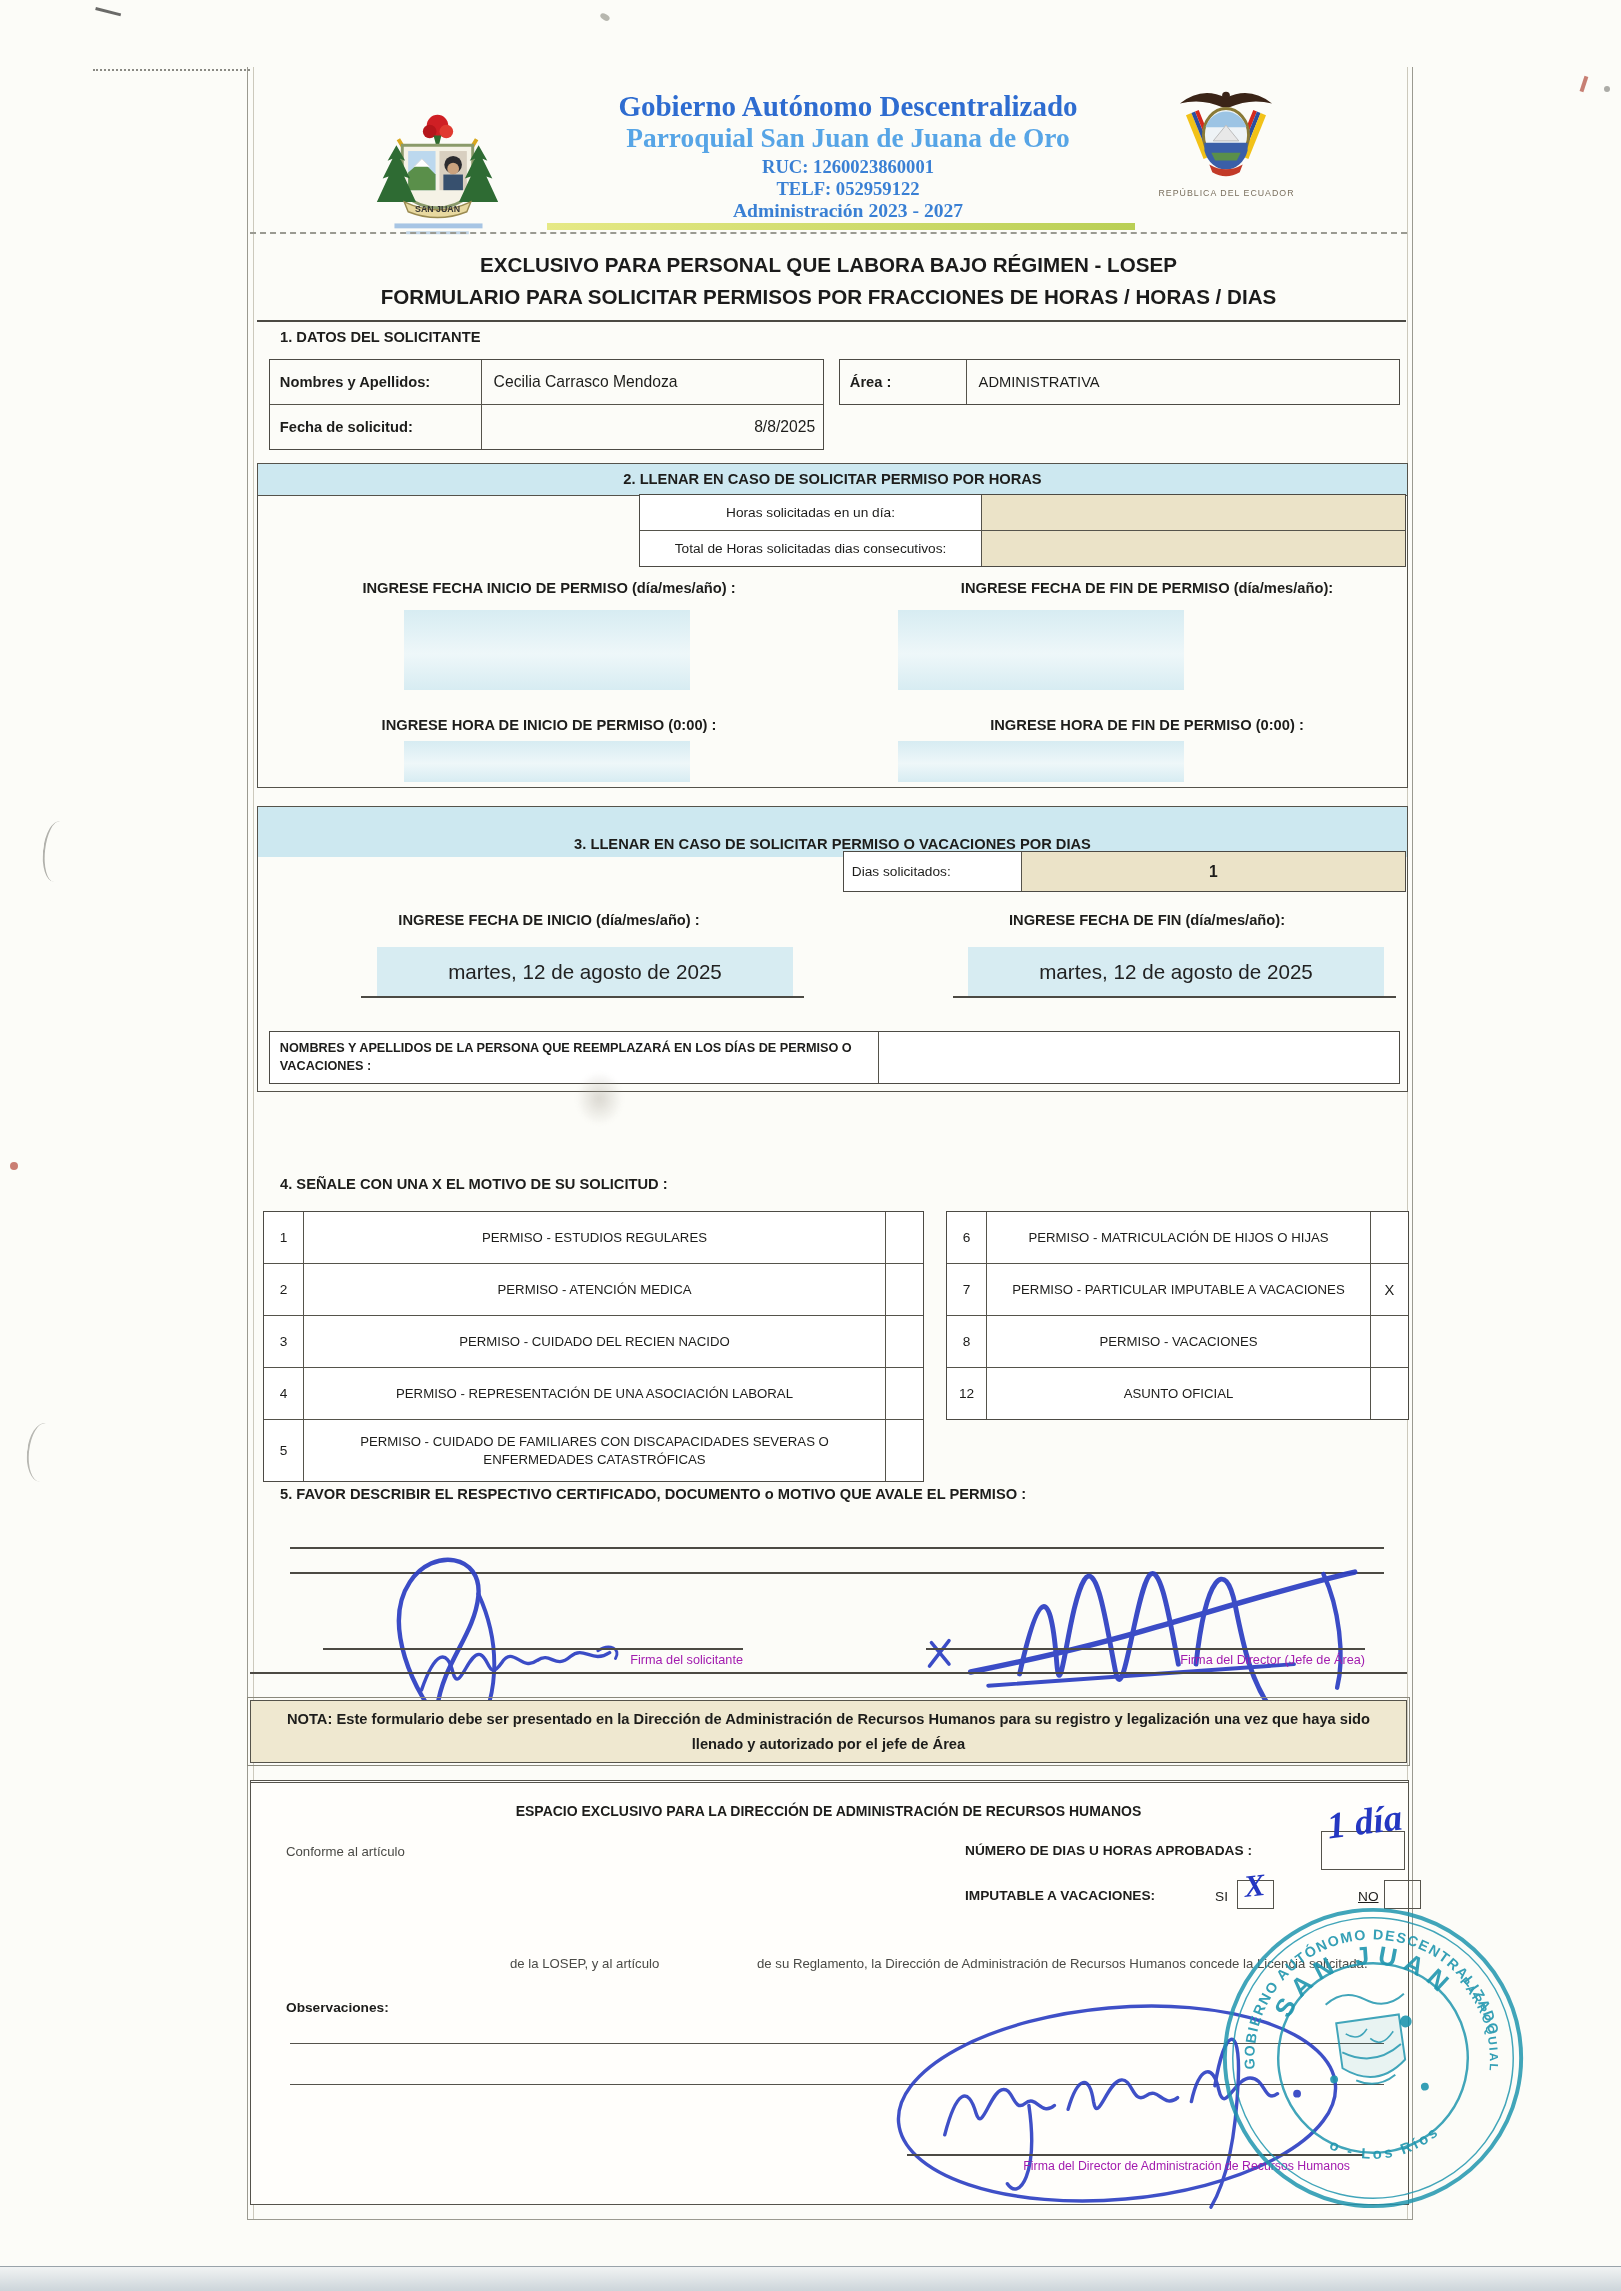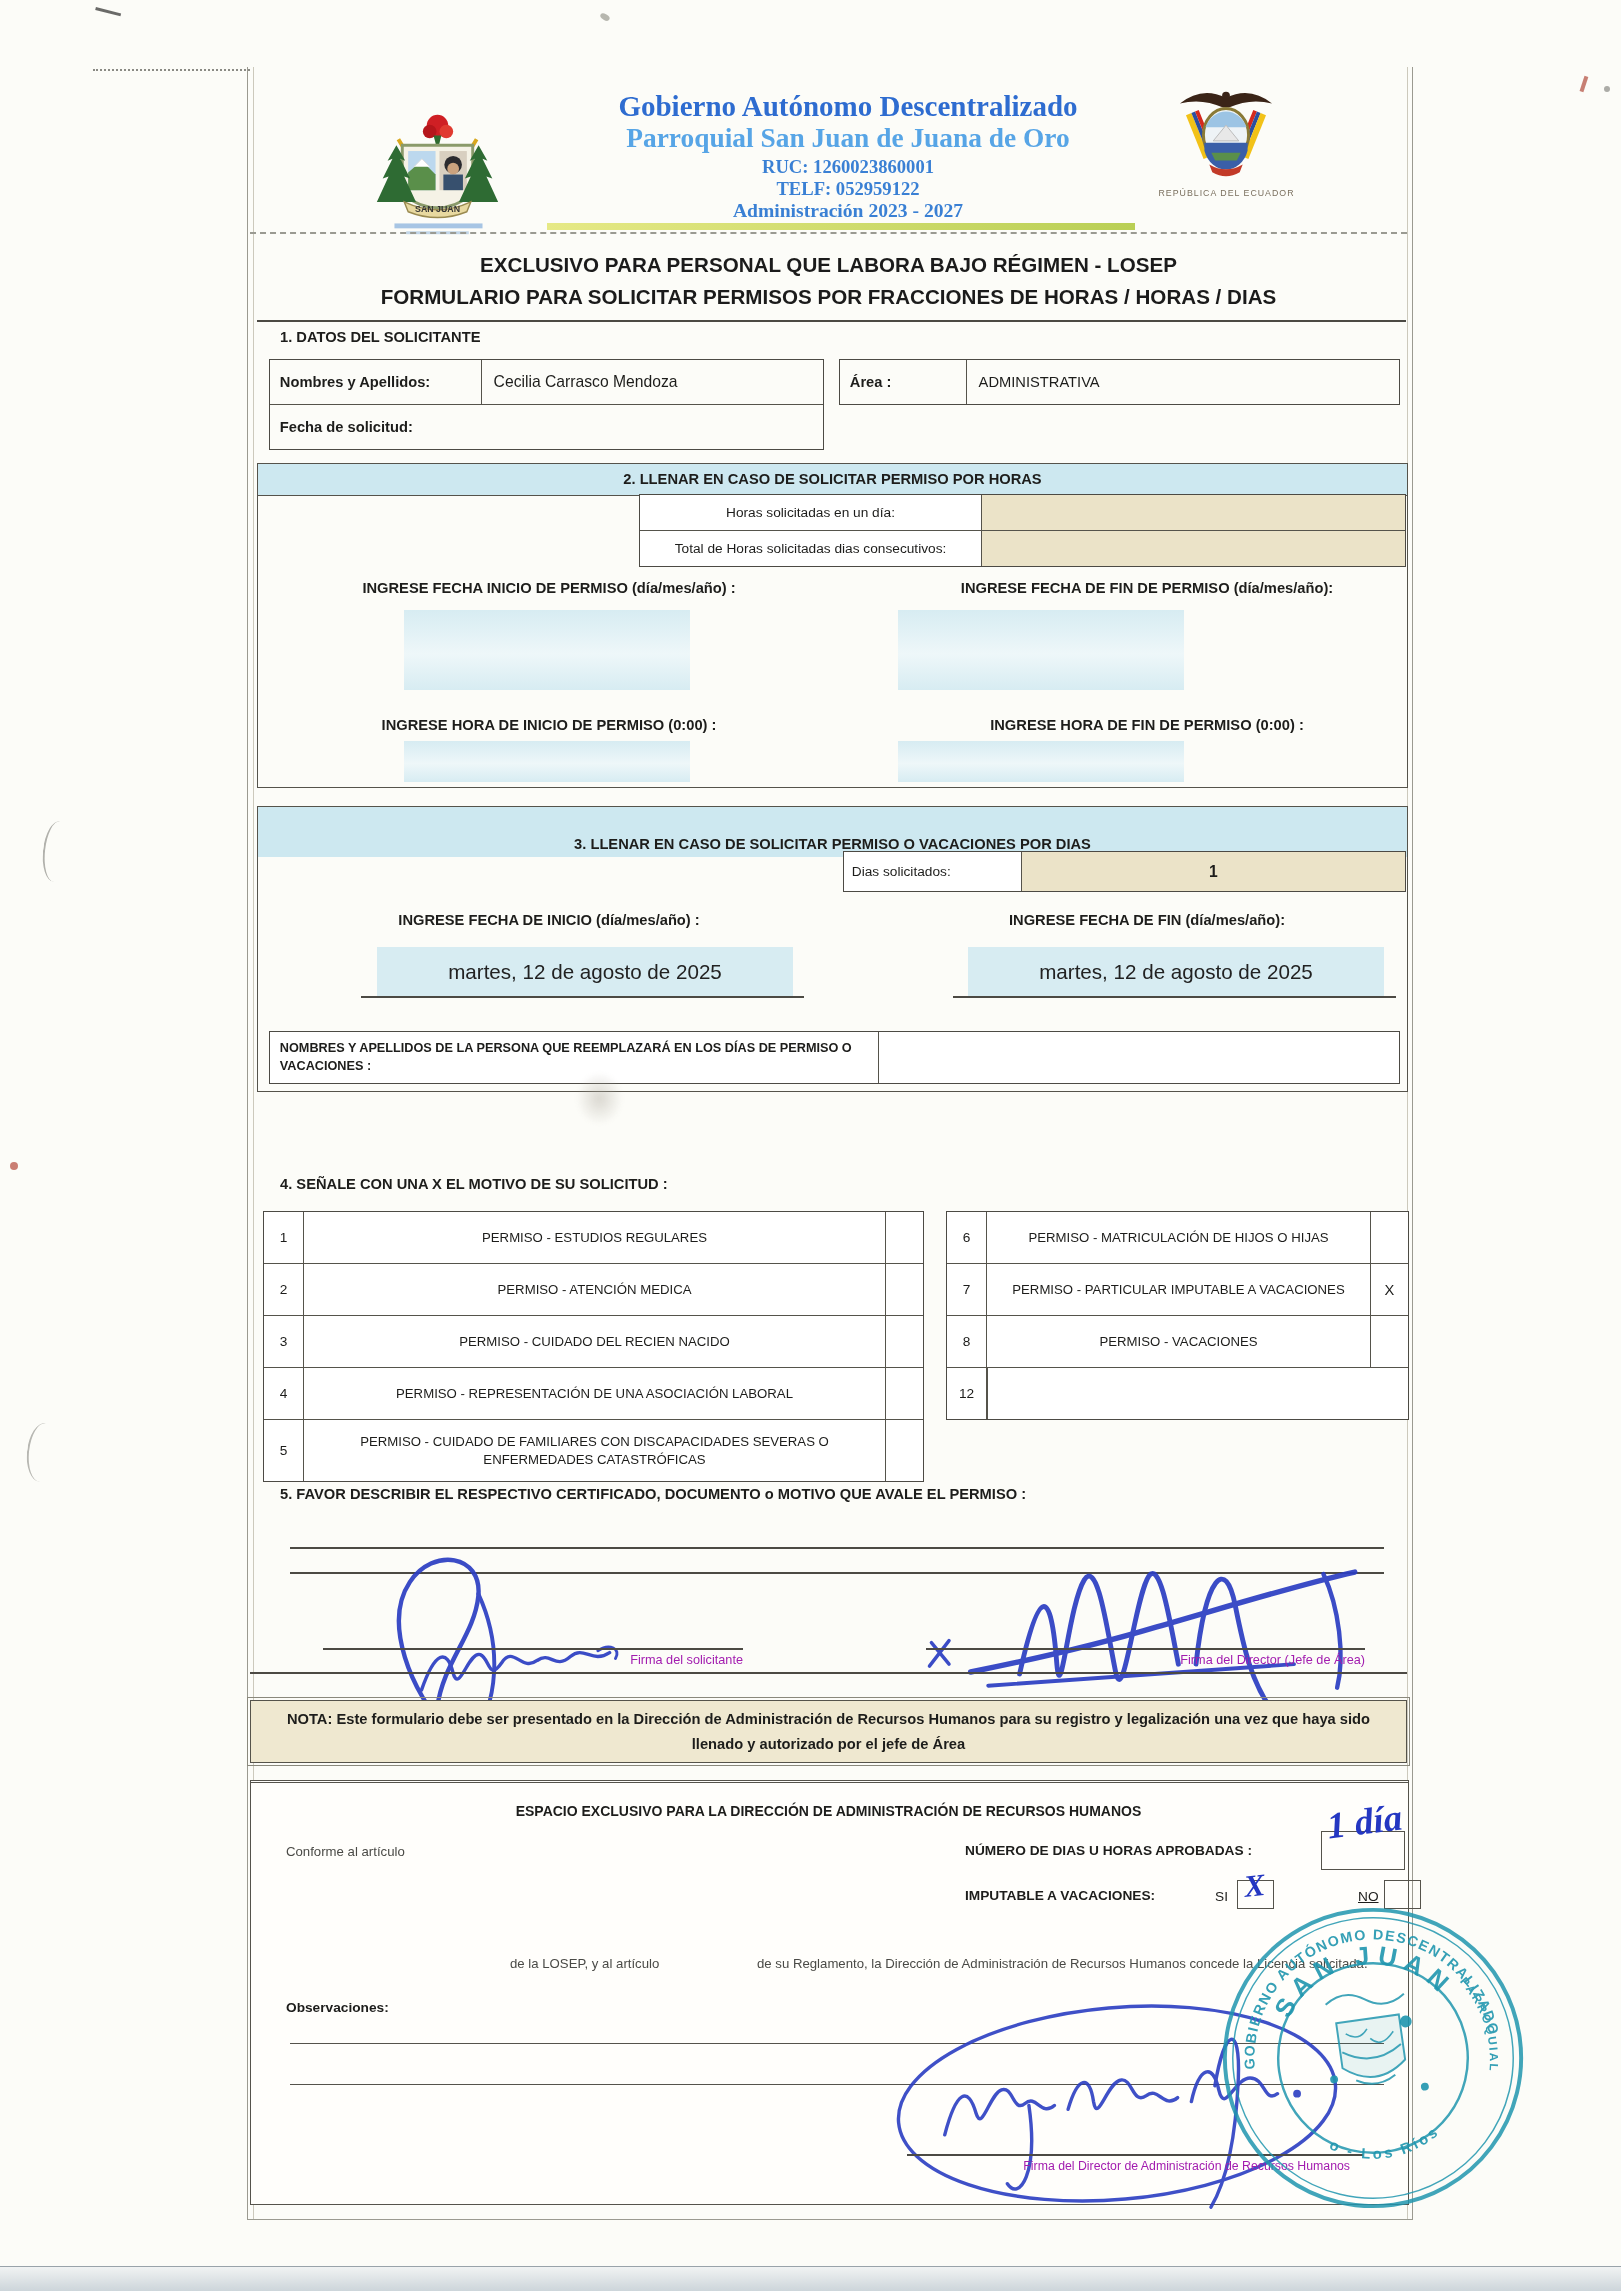--- a/index.html
+++ b/index.html
@@ -107,20 +107,21 @@
   <div class="abs" style="left:257px;top:320px;width:1149px;border-top:2.9px double #4c4a44;"></div>
   <div class="abs b" style="left:280px;top:329px;font-size:14.7px;">1. DATOS DEL SOLICITANTE</div>
 
   <div class="abs tbl" style="left:269px;top:359px;width:553px;">
     <div class="row" style="height:44px;">
       <div class="lblcell" style="width:201px;">Nombres y Apellidos:</div>
       <div class="valcell cl" style="flex:1;">Cecilia Carrasco Mendoza</div>
     </div>
     <div class="row ct" style="height:44px;">
       <div class="lblcell" style="width:201px;">Fecha de solicitud:</div>
+      <div class="valcell cl" style="flex:1;justify-content:flex-end;padding-right:7.8px;">8/8/2025</div>
     </div>
   </div>
 
   <div class="abs tbl" style="left:839px;top:359px;width:559px;">
     <div class="row" style="height:44px;">
       <div class="lblcell" style="width:116px;">Área :</div>
       <div class="valcell cl" style="flex:1;font-size:14.7px;">ADMINISTRATIVA</div>
     </div>
   </div>
 
@@ -211,20 +212,21 @@
       <div class="mlab">PERMISO - PARTICULAR IMPUTABLE A VACACIONES</div>
       <div class="mmark">X</div>
     </div>
     <div class="mrow" style="height:51px;">
       <div class="mnum">8</div>
       <div class="mlab">PERMISO - VACACIONES</div>
       <div class="mmark"></div>
     </div>
     <div class="mrow" style="height:51px;">
       <div class="mnum">12</div>
+      <div class="mlab">ASUNTO OFICIAL</div>
       <div class="mmark"></div>
     </div>
   </div>
 
   <div class="abs b" style="left:280px;top:1486px;font-size:14.7px;">5. FAVOR DESCRIBIR EL RESPECTIVO CERTIFICADO, DOCUMENTO o MOTIVO QUE AVALE EL PERMISO :</div>
   <div class="abs hline" style="left:290px;top:1547px;width:1094px;"></div>
   <div class="abs hline" style="left:290px;top:1572px;width:1094px;"></div>
 
   <svg class="abs" style="left:353px;top:1525px;" width="333" height="222" viewBox="0 0 340 226">
     <g stroke="#2b3ec2" stroke-width="4.5" fill="none" stroke-linecap="round" opacity="0.92">

